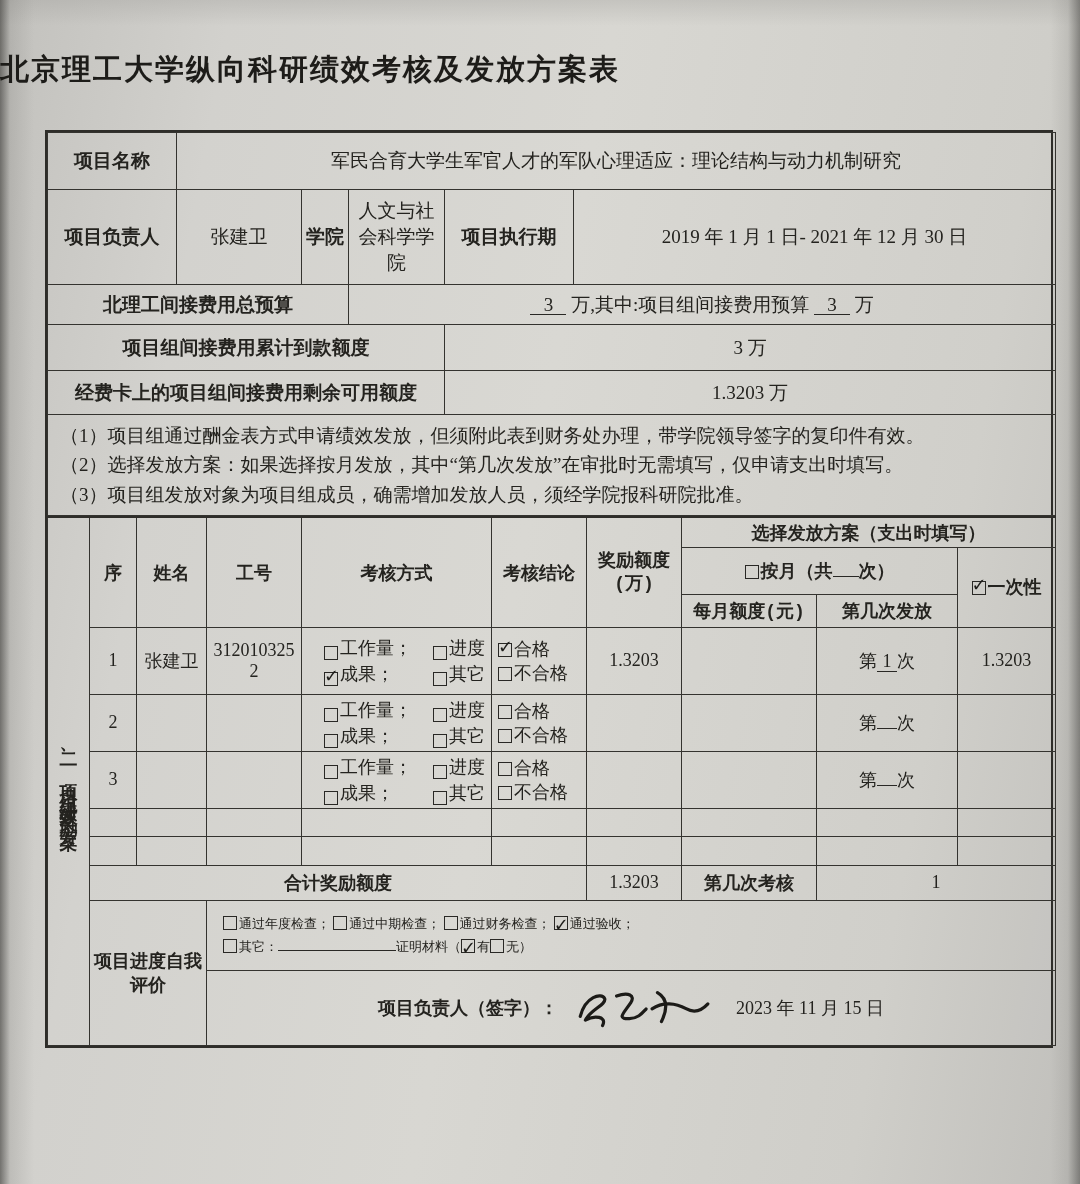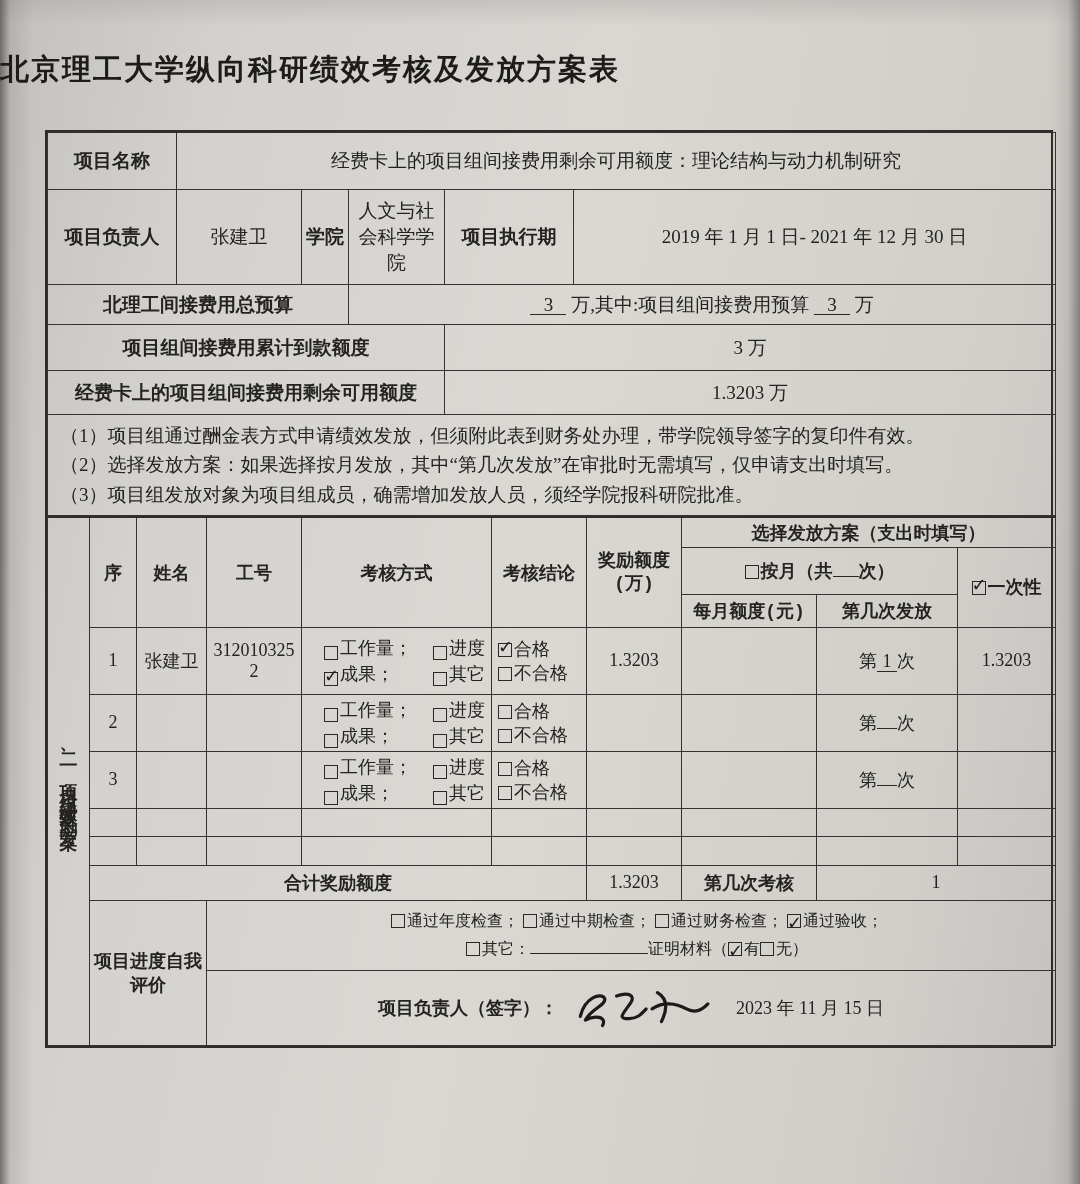--- a/index.html
+++ b/index.html
@@ -73,21 +73,21 @@
     border-bottom: 1.7px solid #292825;
     text-align: center;
     line-height: 1.05;
     vertical-align: baseline;
   }
   .w26 { min-width: 26px; } .w34 { min-width: 36px; } .w18 { min-width: 20px; }
   .w110 { min-width: 118px; }
   .cb-line { display: flex; justify-content: space-between; align-items: center; padding: 1px 2px; }
   .cb-item { display: inline-flex; align-items: flex-end; white-space: nowrap; padding-left: 16px; }
   .result-cell div { text-align: left; padding-left: 2px; white-space: nowrap; }
-  .se-line { text-align: center; padding-left: 12px; line-height: 1.8; white-space: nowrap; font-size: 16px; }
+  .se-line { text-align: left; padding-left: 12px; line-height: 1.8; white-space: nowrap; font-size: 13px; }
   .sign-row { display: flex; align-items: center; justify-content: center; gap: 14px; }
   .sign-svg { transform: rotate(-2deg); margin: -14px 0; }
   .amount-head span { display: block; line-height: 1.25; }
 </style>
 </head>
 <body>
 
 <div class="page">
 
   <div class="doc-title">北京理工大学纵向科研绩效考核及发放方案表</div>
@@ -101,21 +101,21 @@
           <col style="width:47px">
           <col style="width:96px">
         <col style="width:129px">
           <col style="width:112px">
           <col style="width:186px">
           <col style="width:184px">
       </colgroup>
       <tbody>
       <tr style="height:57px">
         <td class="lbl">项目名称</td>
-        <td colspan="7">经费卡上的项目组间接费用剩余可用额度：理论结构与动力机制研究</td>
+        <td colspan="7">军民合育大学生军官人才的军队心理适应：理论结构与动力机制研究</td>
       </tr>
       <tr style="height:95px">
         <td class="lbl">项目负责人</td>
         <td>张建卫</td>
         <td class="lbl">学院</td>
         <td>人文与社会科学学院</td>
         <td class="lbl">项目执行期</td>
         <td colspan="3">2019 年 1 月 1 日- 2021 年 12 月 30 日</td>
       </tr>
       <tr style="height:40px">

